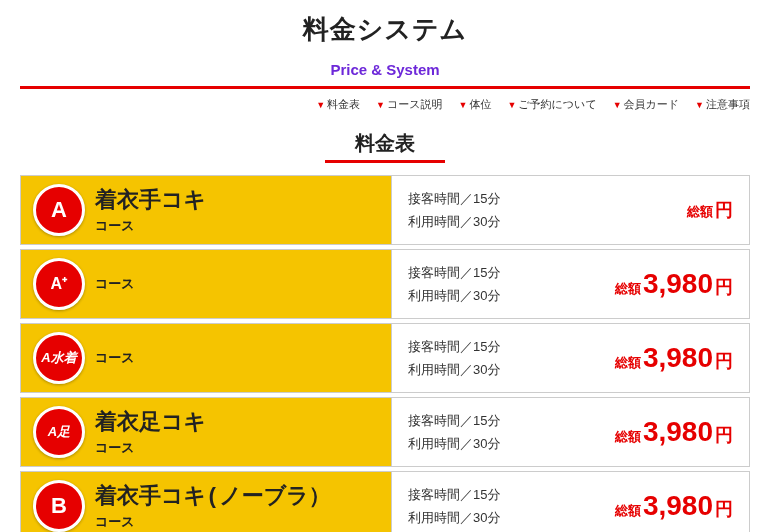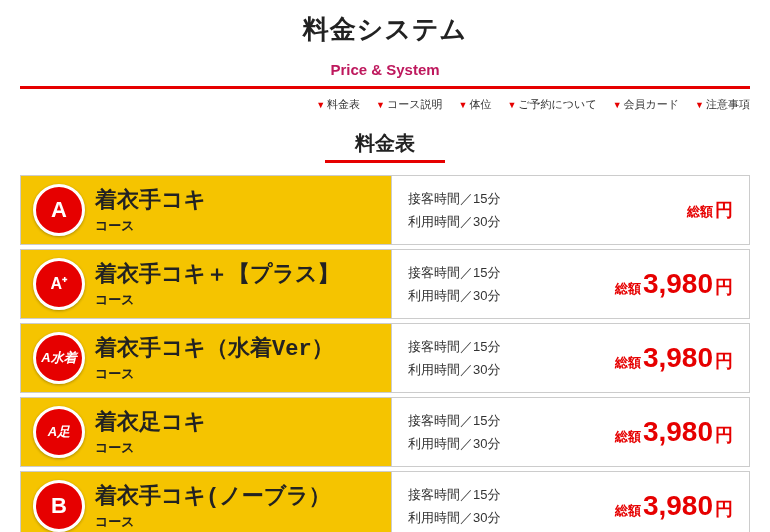--- a/index.html
+++ b/index.html
@@ -23,21 +23,21 @@
     }
     .page-title-jp {
       font-size: 26px;
       font-weight: 900;
       color: #222;
       letter-spacing: 1px;
     }
     .page-title-en {
       font-size: 15px;
       font-weight: 700;
-      color: #be185d;
+      color: #6d28d9;
     }
 
     
     .nav-links {
       display: flex;
       gap: 16px;
       justify-content: flex-end;
       margin-bottom: 10px;
     }
     .nav-links a {
@@ -215,21 +215,20 @@
         <span class="price-yen">円</span>
       </div>
     </div>
   </div>
     <div class="price-row">
     <div class="course-cell">
       <div class="badge">
         <span class="badge-text small">A⁺</span>
       </div>
       <div class="course-name-block">
-        <span class="course-name">着衣手コキ＋【プラス】</span>
         <span class="course-sub">コース</span>
       </div>
     </div>
     <div class="info-cell">
       <div class="time-info">
         <div>接客時間／15分</div>
         <div>利用時間／30分</div>
       </div>
       <div class="price-display">
         <span class="price-label">総額</span>
@@ -237,21 +236,20 @@
         <span class="price-yen">円</span>
       </div>
     </div>
   </div>
     <div class="price-row">
     <div class="course-cell">
       <div class="badge">
         <span class="badge-text xsmall">A水着</span>
       </div>
       <div class="course-name-block">
-        <span class="course-name">着衣手コキ（水着Ver）</span>
         <span class="course-sub">コース</span>
       </div>
     </div>
     <div class="info-cell">
       <div class="time-info">
         <div>接客時間／15分</div>
         <div>利用時間／30分</div>
       </div>
       <div class="price-display">
         <span class="price-label">総額</span>

